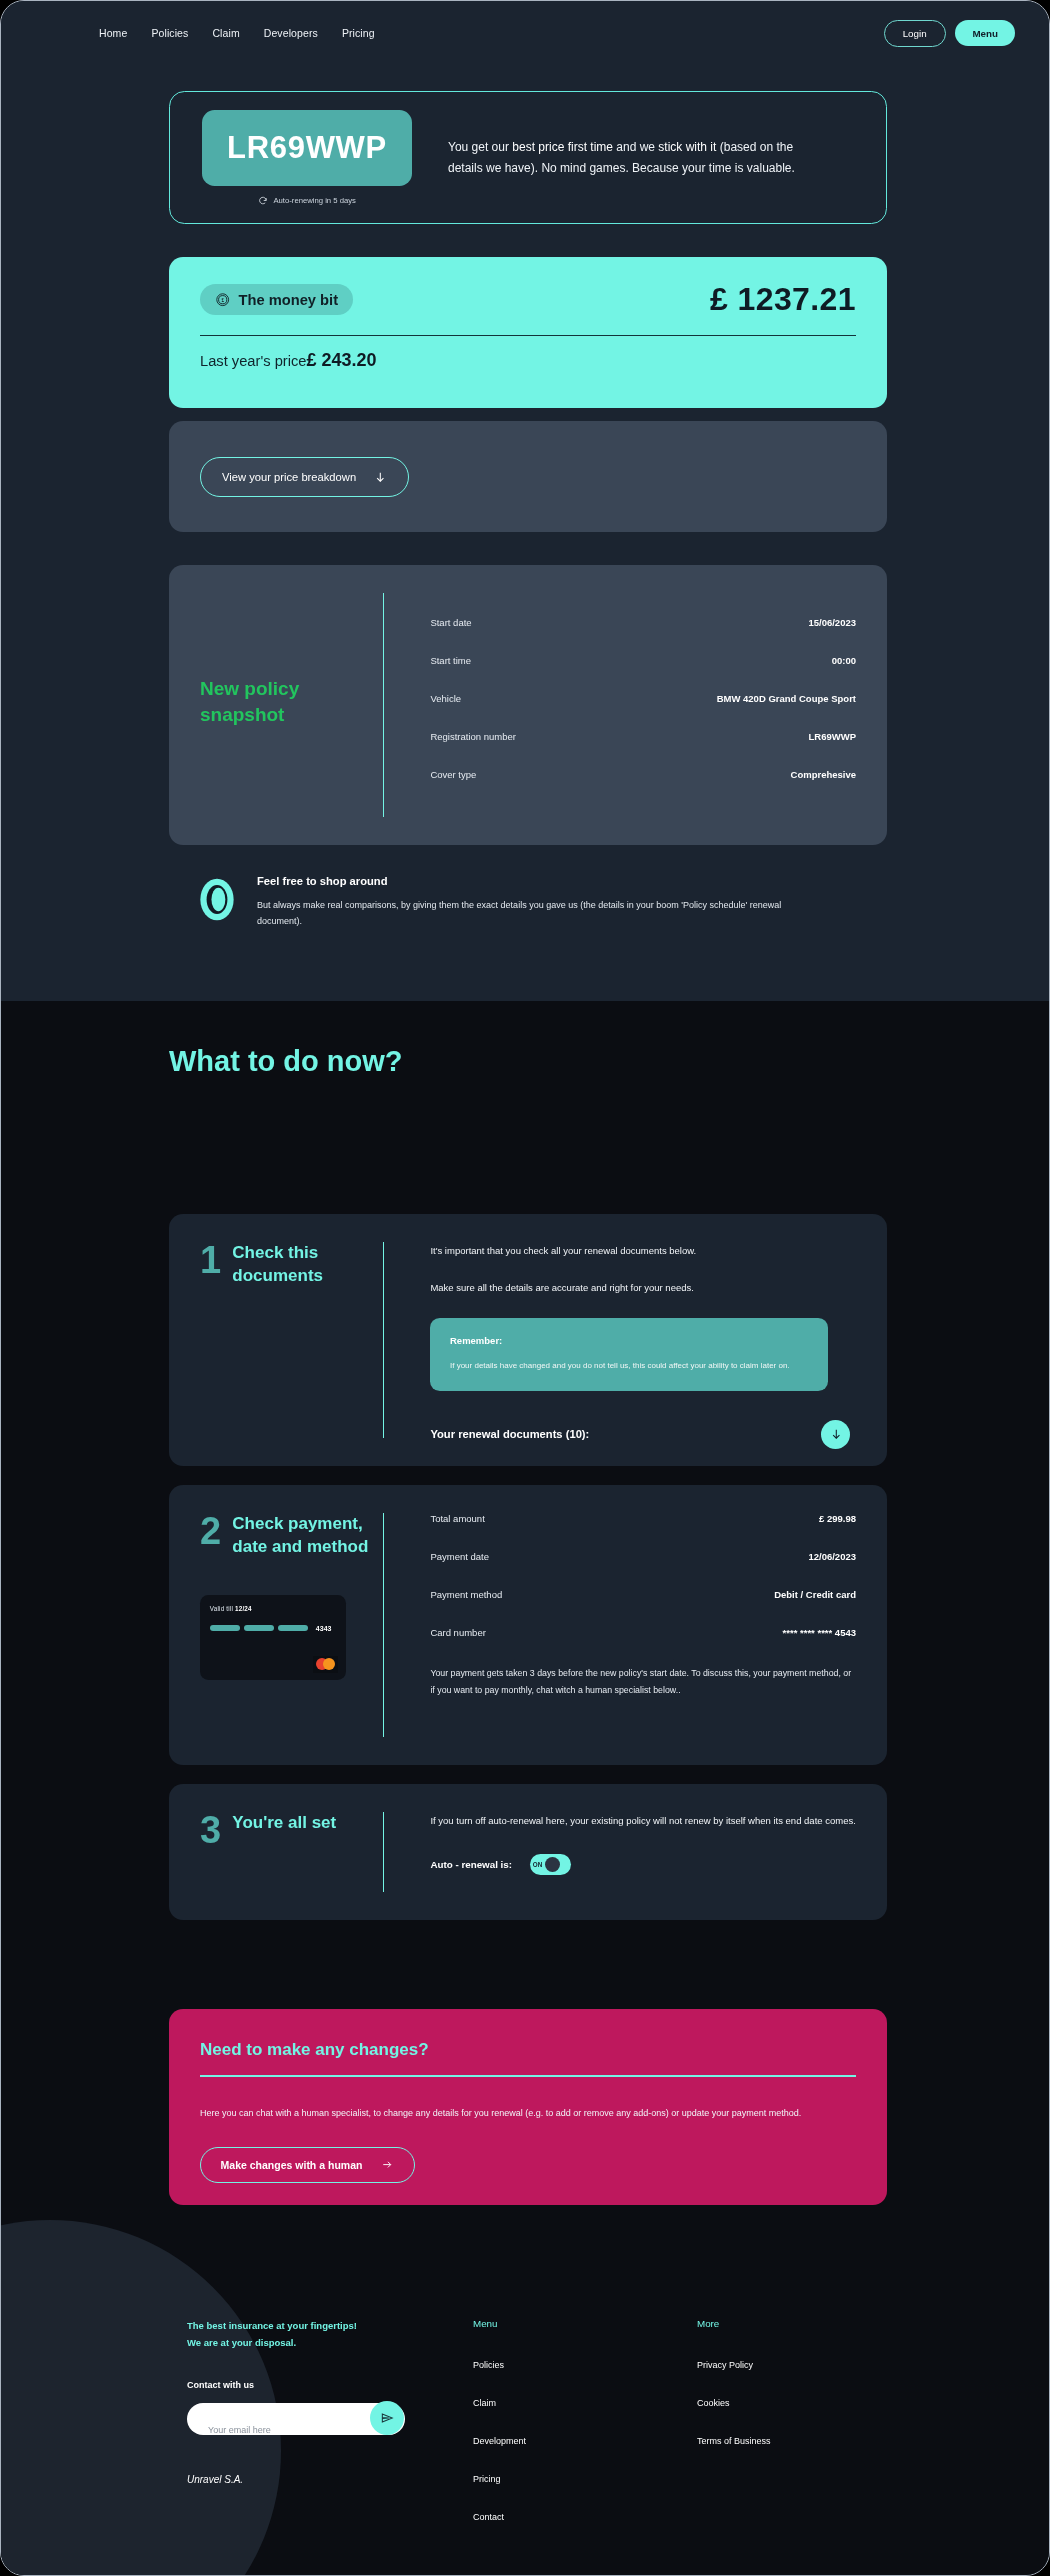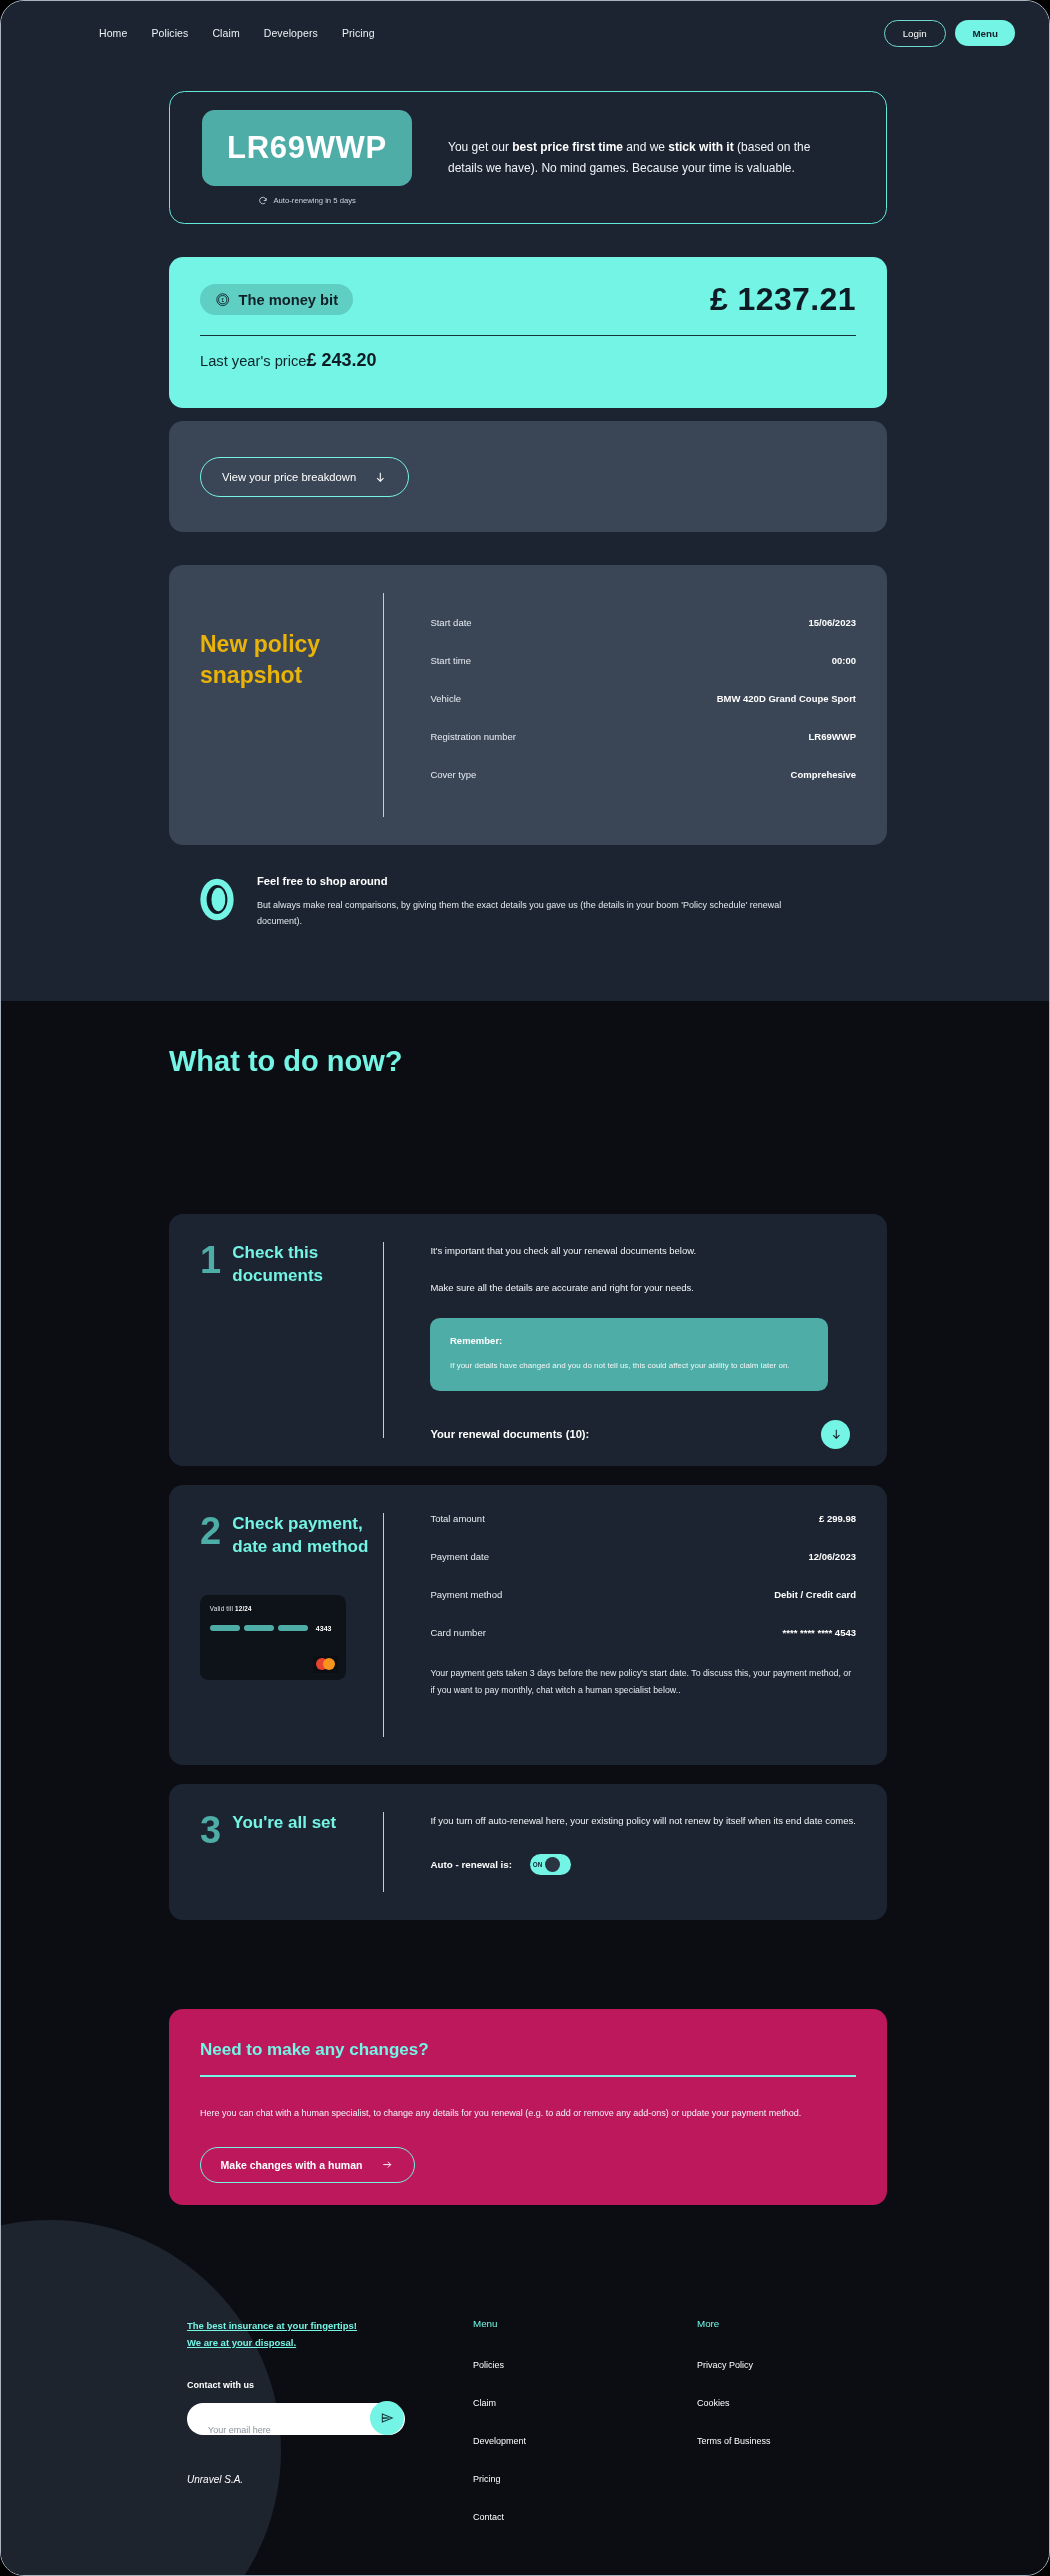--- a/index.html
+++ b/index.html
@@ -131,21 +131,21 @@
     gap: 5.6px;
     color: #ccd4dd;
     font-size: 7.7px;
   }
   .hero-text {
     color: #f0f4f8;
     font-size: 12px;
     line-height: 1.75;
     max-width: 378px;
   }
-  .hero-text b { font-weight: 700; color: #ffffff; margin-top: 44px; }
+  .hero-text b { font-weight: 400; color: #ffffff; margin-top: 44px; }
 
   
   .money-card {
     top: 256px;
     background: #73f4e4;
     border-radius: 14px;
     height: 151px;
     padding: 24px 31px 0 31px;
   }
   .money-row-1 {
@@ -214,24 +214,25 @@
   .snapshot-card {
     top: 564px;
     background: #3a4656;
     border-radius: 14px;
     height: 280px;
     display: flex;
     padding: 28px 31px;
   }
   .snapshot-left { width: 183px; flex: none; padding-top: 36px; }
   .snapshot-title {
-    color: #eab308;
-    font-size: 23px;
+    color: #22c55e;
+    font-size: 19px;
     font-weight: 700;
     line-height: 1.35;
+    margin-top: 47px;
   }
   .snapshot-rule { width: 1.4px; background: #73f4e4; margin: 0 0 0 0; flex: none; }
   .snapshot-right { flex: 1; padding: 24px 0 0 46px; }
   .snap-row {
     display: flex;
     justify-content: space-between;
     align-items: baseline;
     margin-bottom: 27px;
     gap: 8px;
   }
@@ -396,21 +397,20 @@
     width: 700px;
     display: flex;
     z-index: 3;
   }
   .f-col-1 { width: 252px; flex: none; }
   .f-tag {
     color: #73f4e4;
     font-size: 9.5px;
     font-weight: 700;
     line-height: 1.75;
-    text-decoration: underline;
   }
   .f-contact { color: #ffffff; font-size: 9px; font-weight: 700; margin-top: 29px; }
   .email-box {
     margin-top: 12.6px;
     width: 218px;
     height: 32px;
     background: #ffffff;
     border-radius: 18px;
     display: flex;
     align-items: flex-end;

